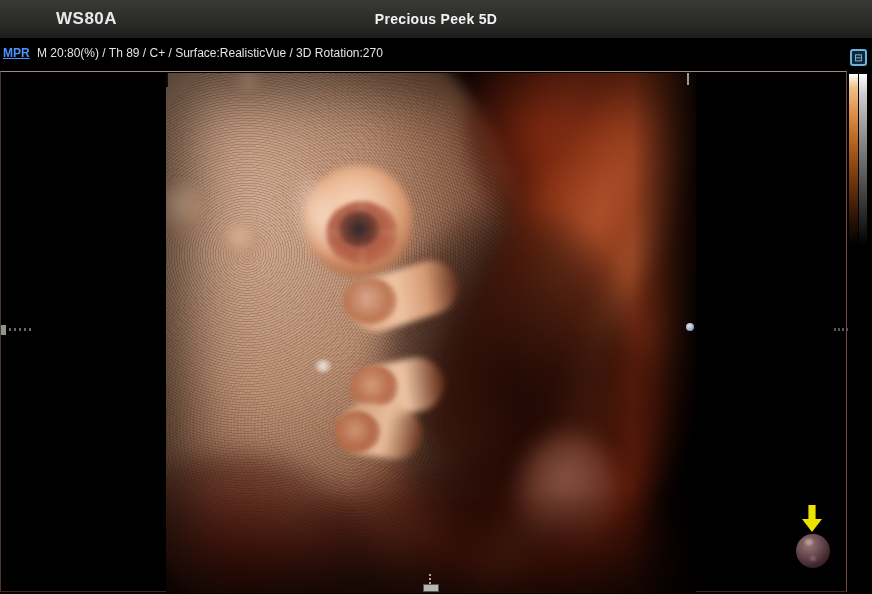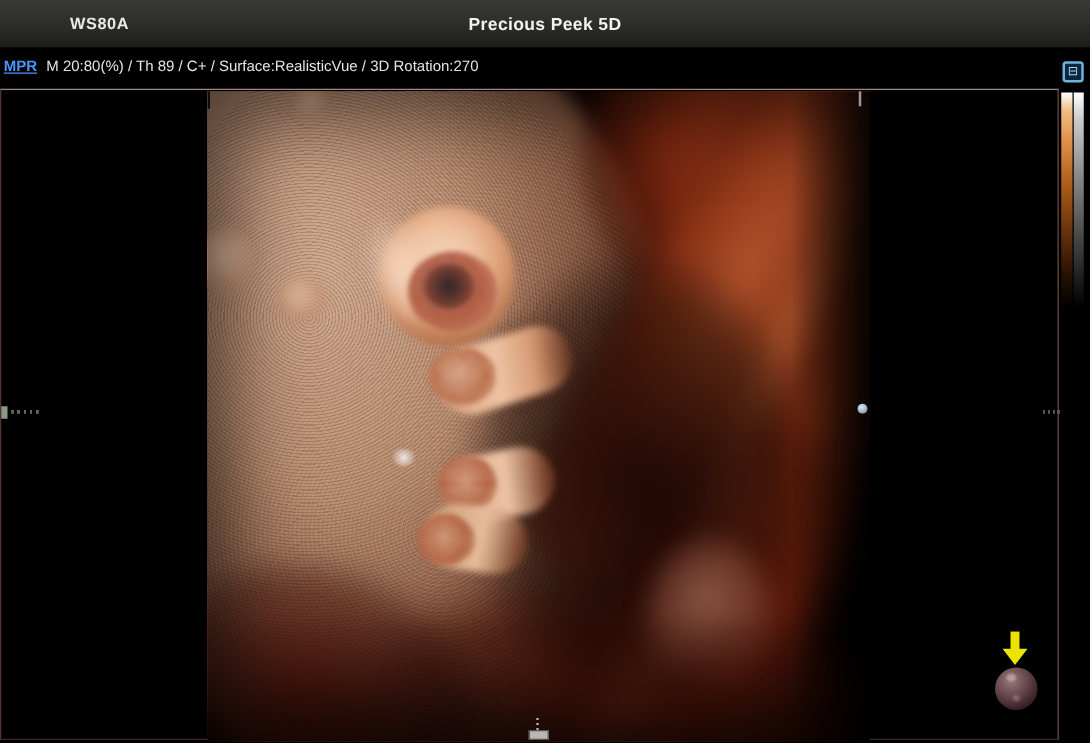--- a/index.html
+++ b/index.html
@@ -4,21 +4,21 @@
 <style>
   html,body{margin:0;padding:0;background:#000;width:872px;height:594px;overflow:hidden;
     font-family:"Liberation Sans",sans-serif;-webkit-font-smoothing:antialiased;}
   .abs{position:absolute;}
   #app{position:relative;width:872px;height:594px;background:#000;}
 
   
   #header{left:0;top:0;width:872px;height:38px;
     background:linear-gradient(to bottom,#383837 0%,#2c2c2b 55%,#1c1c1b 100%);}
   #device-name{left:56px;top:0;height:38px;line-height:38px;color:#e9e9e9;
-    font-size:13px;font-weight:bold;letter-spacing:.5px;}
+    font-size:17px;font-weight:bold;letter-spacing:.5px;}
   #page-title{left:0;top:0;width:872px;height:54px;line-height:38px;text-align:center;
     color:#f2f2f2;font-size:14px;font-weight:bold;letter-spacing:.3px;}
 
   
   #statusbar{left:0;top:38px;width:872px;height:33px;background:#000;}
   #mode-link{left:3px;top:0;height:33px;line-height:31px;color:#4d94ff;font-size:12px;
     font-weight:bold;text-decoration:underline;cursor:pointer;}
   #render-settings{left:37px;top:0;height:33px;line-height:31px;color:#e4e4e4;font-size:12px;}
   #thumb-icon{left:850px;top:49px;width:13px;height:13px;border:2px solid #6fb3d9;
     border-radius:3px;background:#0b2740;color:#a8d8f0;font-size:10px;line-height:13px;

